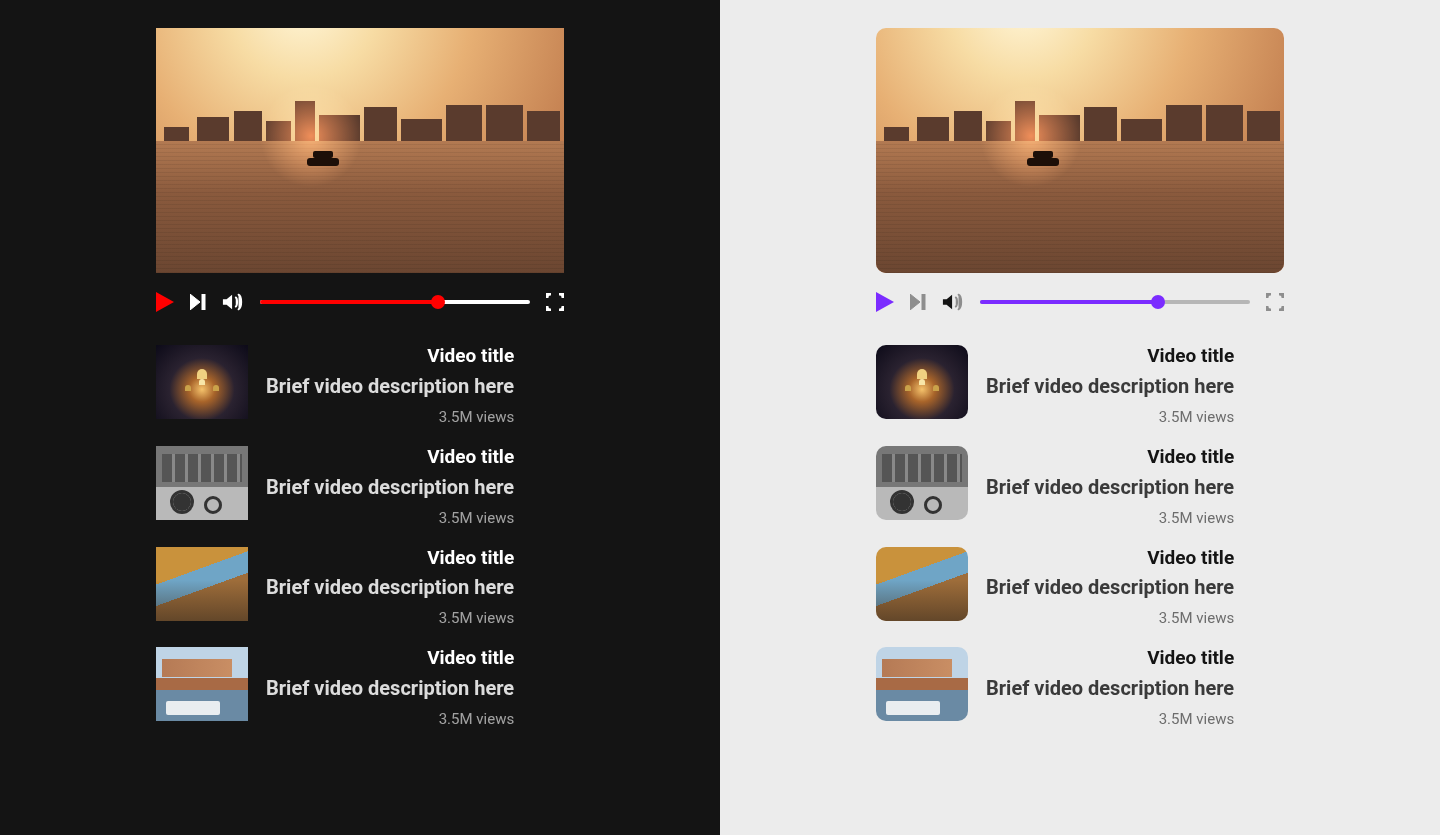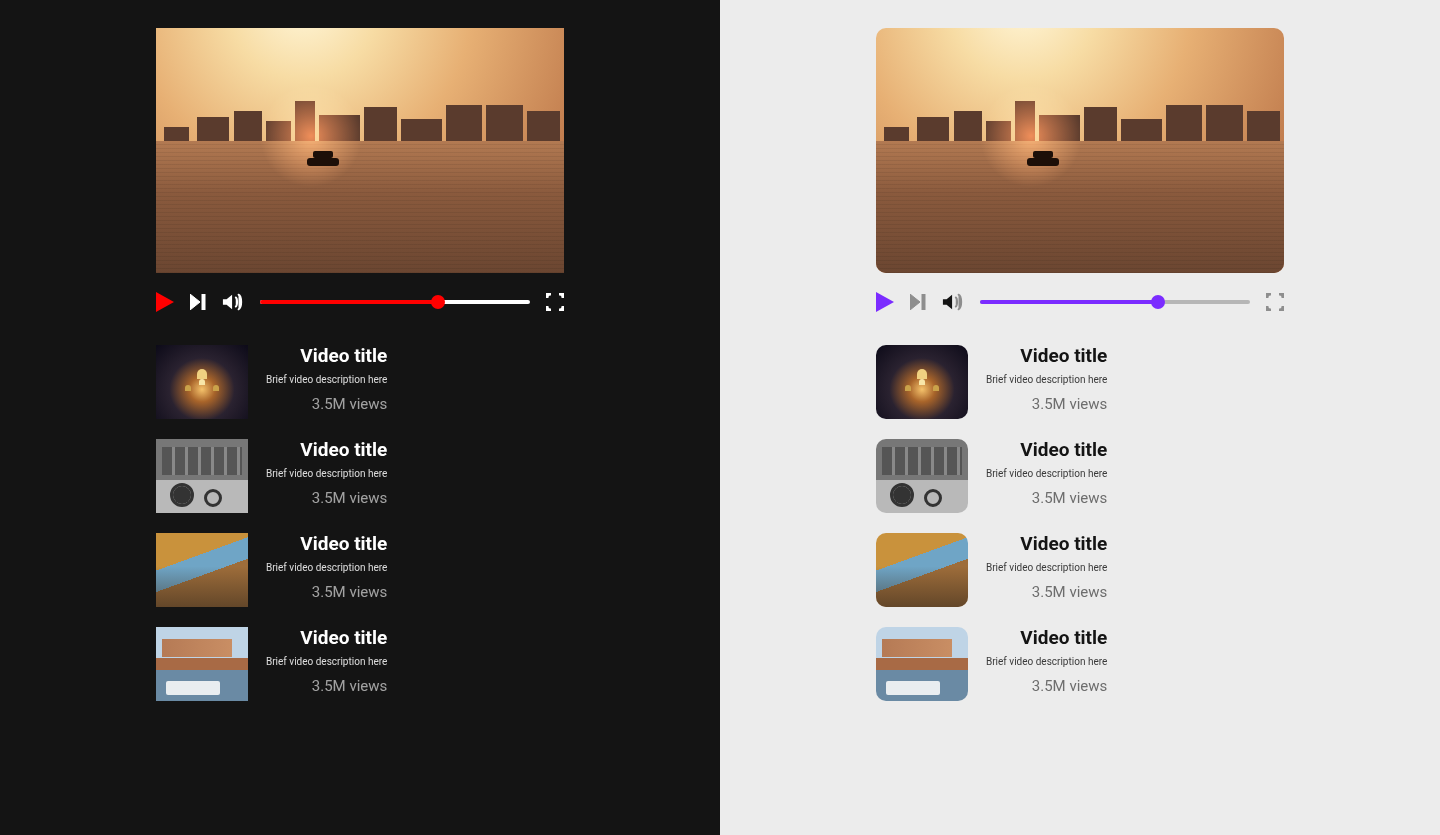--- a/index.html
+++ b/index.html
@@ -152,21 +152,21 @@
     content:""; position:absolute; left:6px; top:12px; width:70px; height:18px;
     background: linear-gradient(90deg,#b57a55,#c98e64);
   }
   .t-harbour::after{
     content:""; position:absolute; left:10px; bottom:6px; width:54px; height:14px;
     background:#e9edf0; border-radius:2px;
   }
 
   .meta { display:flex; flex-direction:column; gap:6px; padding-top:0; }
   .title { font-size:19px; font-weight:700; line-height:1.2; }
-  .desc  { font-size:10px; opacity:.85; }
+  .desc  { font-size:20px; opacity:.85;font-weight:bold; }
   .views { font-size:15px; opacity:.6; margin-top:4px;}
 
   .panel-light .desc  { color:#3a3a3a; opacity:1; }
   .panel-light .views { color:#6d6d6d; opacity:1; }
 </style>
 </head>
 <body>
 
 <div class="panel panel-dark">
 

